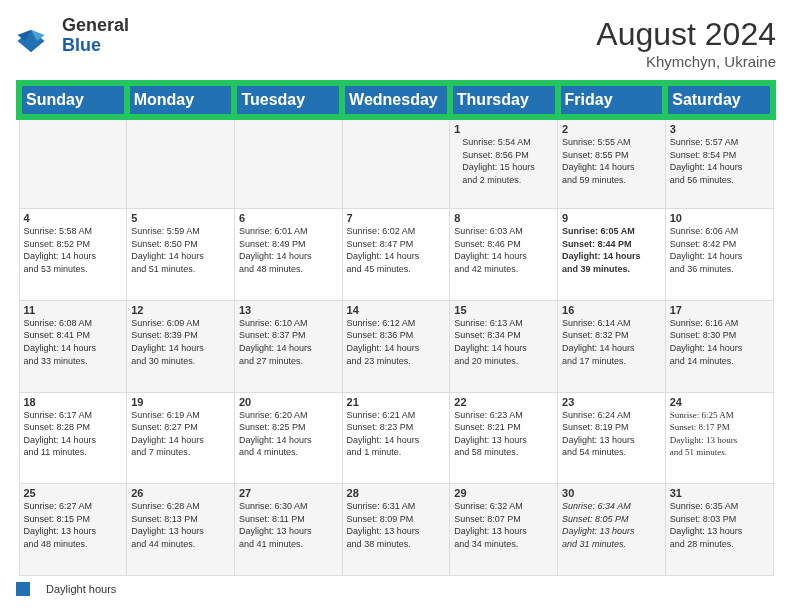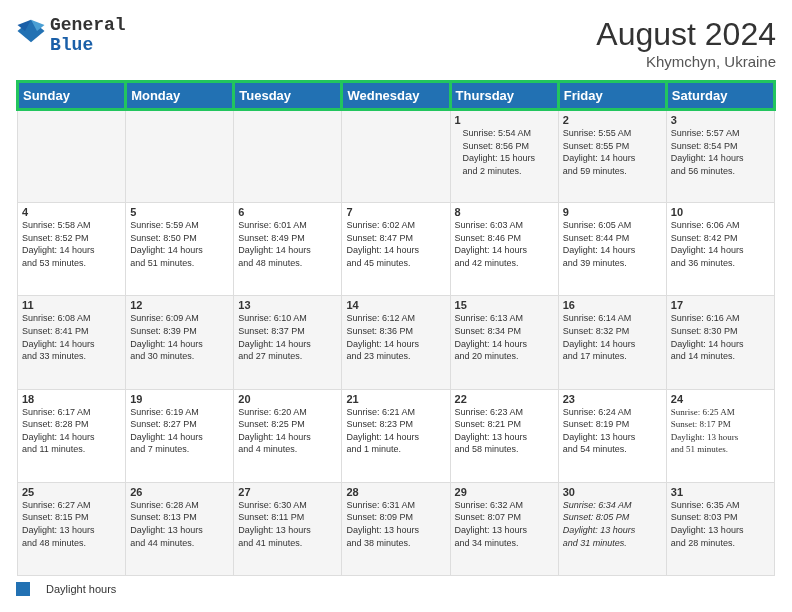--- a/index.html
+++ b/index.html
@@ -18,23 +18,22 @@
       flex-direction: column;
     }
     .header {
       display: flex;
       justify-content: space-between;
       align-items: flex-start;
       margin-bottom: 10px;
     }
     .logo {
       display: flex;
-      align-items: flex-start;
-      gap: 4px;
-      font-family: Liberation Mono, monospace;
+      align-items: flex-end;
+      gap: 16px;
     }
     .logo-text {
       display: flex;
       flex-direction: column;
       line-height: 1.1;
     }
     .logo-general {
       font-size: 18px;
       font-weight: bold;
       color: #333;
@@ -64,23 +63,23 @@
       flex: 1;
       border: 1px solid #ccc;
       border-collapse: collapse;
       width: 100%;
       table-layout: fixed;
     }
     .calendar th {
       background-color: #2271b3;
       color: #fff;
       padding: 5px 4px;
-      font-size: 13px;
+      font-size: 16px;
       text-align: left;
-      border: 3px solid #22c55e;
+      border: 6px solid #22c55e;
     }
     .calendar td {
       border: 1px solid #ddd;
       vertical-align: top;
       padding: 3px 4px;
       font-size: 9.5px;
       color: #333;
       height: 88px;
     }
     .calendar td.empty {
@@ -216,21 +215,21 @@
           </td>
           <td>
             <span class="day-num">8</span>
             <div class="day-info" style="white-space: pre-line;">Sunrise: 6:03 AM
 Sunset: 8:46 PM
 Daylight: 14 hours
 and 42 minutes.</div>
           </td>
           <td>
             <span class="day-num">9</span>
-            <div class="day-info" style="white-space: pre-line;">Sunrise: 6:05 AM
+            <div class="day-info" style="white-space: pre-line; font-weight: bold;">Sunrise: 6:05 AM
 Sunset: 8:44 PM
 Daylight: 14 hours
 and 39 minutes.</div>
           </td>
           <td>
             <span class="day-num">10</span>
             <div class="day-info" style="white-space: pre-line;">Sunrise: 6:06 AM
 Sunset: 8:42 PM
 Daylight: 14 hours
 and 36 minutes.</div>

